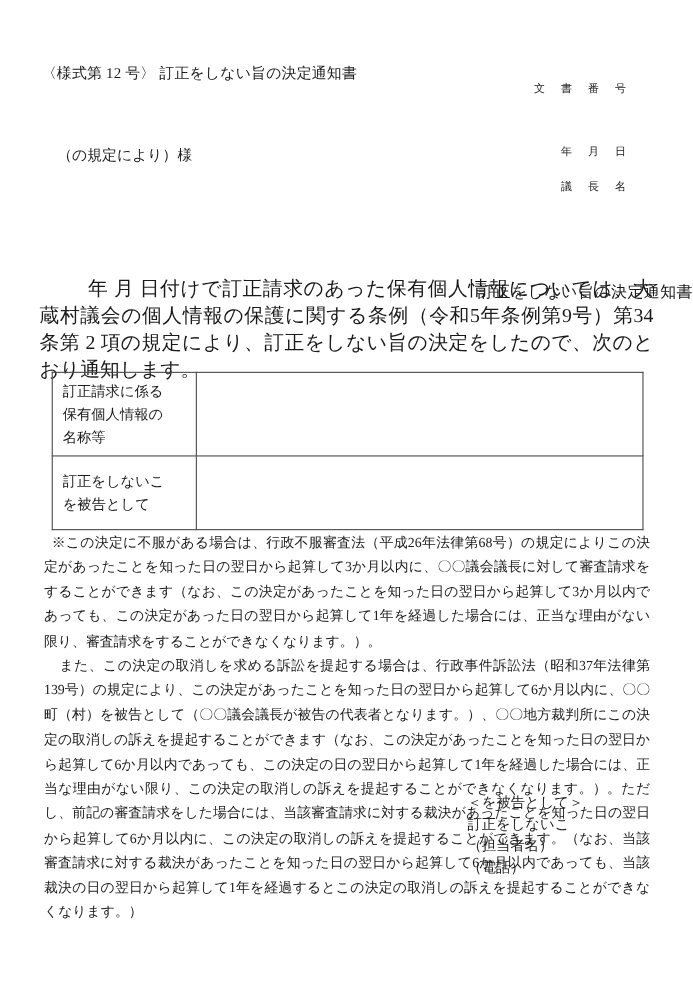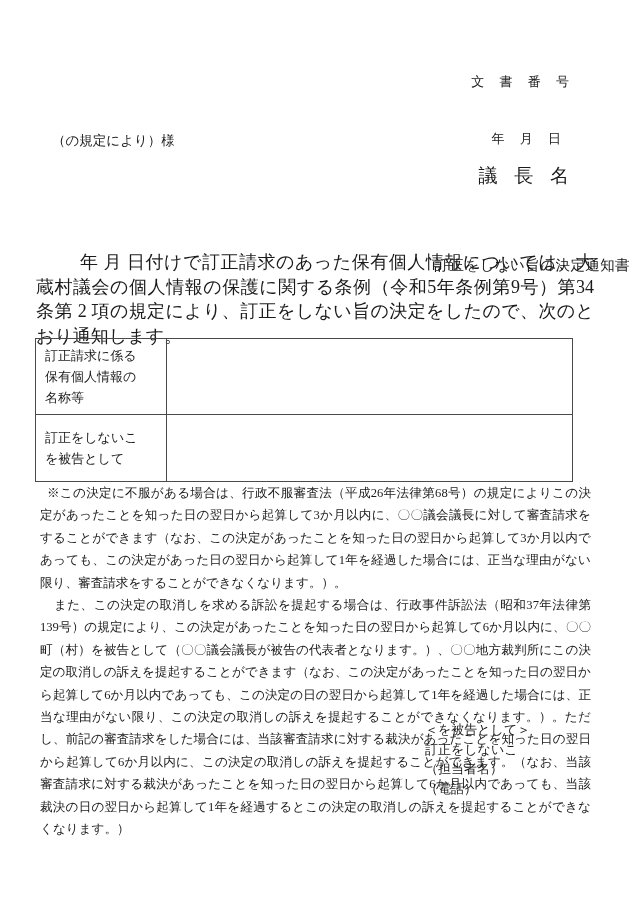--- a/index.html
+++ b/index.html
@@ -28,39 +28,39 @@
     left: 38px;
     top: 58px;
     font-size: 13.5px;
     letter-spacing: 0.2px;
     white-space: nowrap;
   }
   .doc-meta {
     position: absolute;
     right: 55px;
     top: 72px;
-    text-align: center;
-    font-size: 13px;
+    text-align: right;
+    font-size: 10px;
     line-height: 20px;
   }
   .doc-meta .line1 { letter-spacing: 6px; }
   .doc-meta .line2 { letter-spacing: 6px; padding-left: 12px; margin-top: 37px; }
 
   .addressee {
     position: absolute;
     left: 52px;
     top: 132px;
     font-size: 13.5px;
     white-space: nowrap;
   }
   .issuer {
     position: absolute;
     right: 55px;
     top: 163px;
-    font-size: 19px;
+    font-size: 10px;
     letter-spacing: 6px;
     white-space: nowrap;
   }
 
   
   .doc-title {
     position: absolute;
     left: 0;
     right: 0;
     top: 208px;
@@ -79,21 +79,21 @@
     font-size: 18px;
     line-height: 24.5px;
     text-align: justify;
     text-justify: inter-ideograph;
     text-indent: 44px;
   }
 
   
   .info-table {
     position: absolute;
-    left: 35px;
+    left: 47px;
     top: 338px;
     width: 538px;
     border-collapse: collapse;
     table-layout: fixed;
   }
   .info-table td {
     border: 1px solid #4a4a4a;
     vertical-align: middle;
     padding: 6px 9px;
     font-size: 13px;
@@ -132,20 +132,21 @@
     font-size: 13px;
     line-height: 19.5px;
   }
   .contact div { white-space: nowrap; }
 </style>
 </head>
 <body>
 
 <div class="page">
 
+  <div class="form-no">〈様式第 12 号〉 訂正をしない旨の決定通知書</div>
 
   <div class="doc-meta">
     <div class="line1">文 書 番 号</div>
     <div class="line2">年   月   日</div>
   </div>
 
   <div class="addressee">（の規定により）様</div>
 
   <div class="issuer">議 長 名</div>
 

